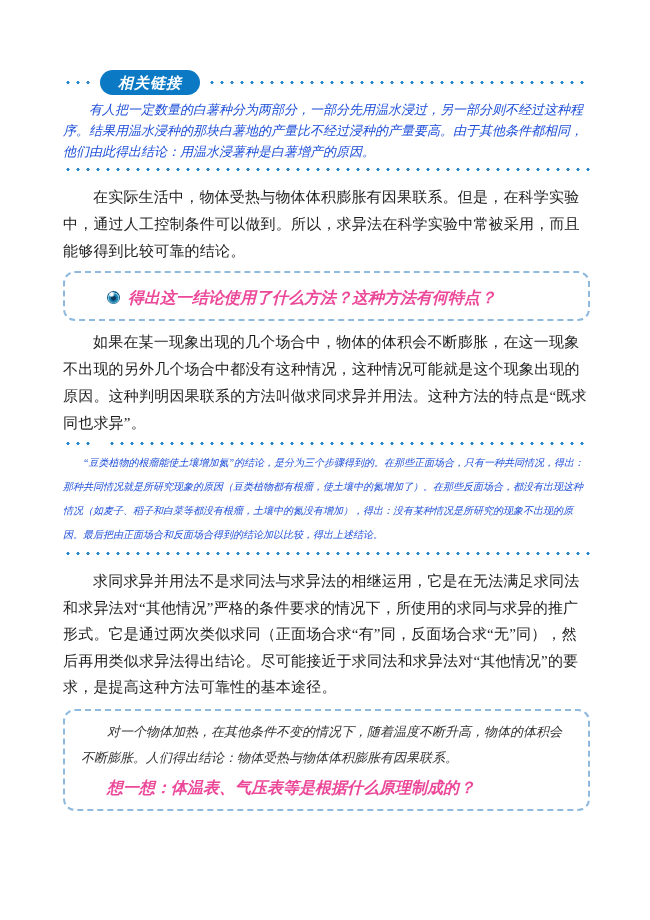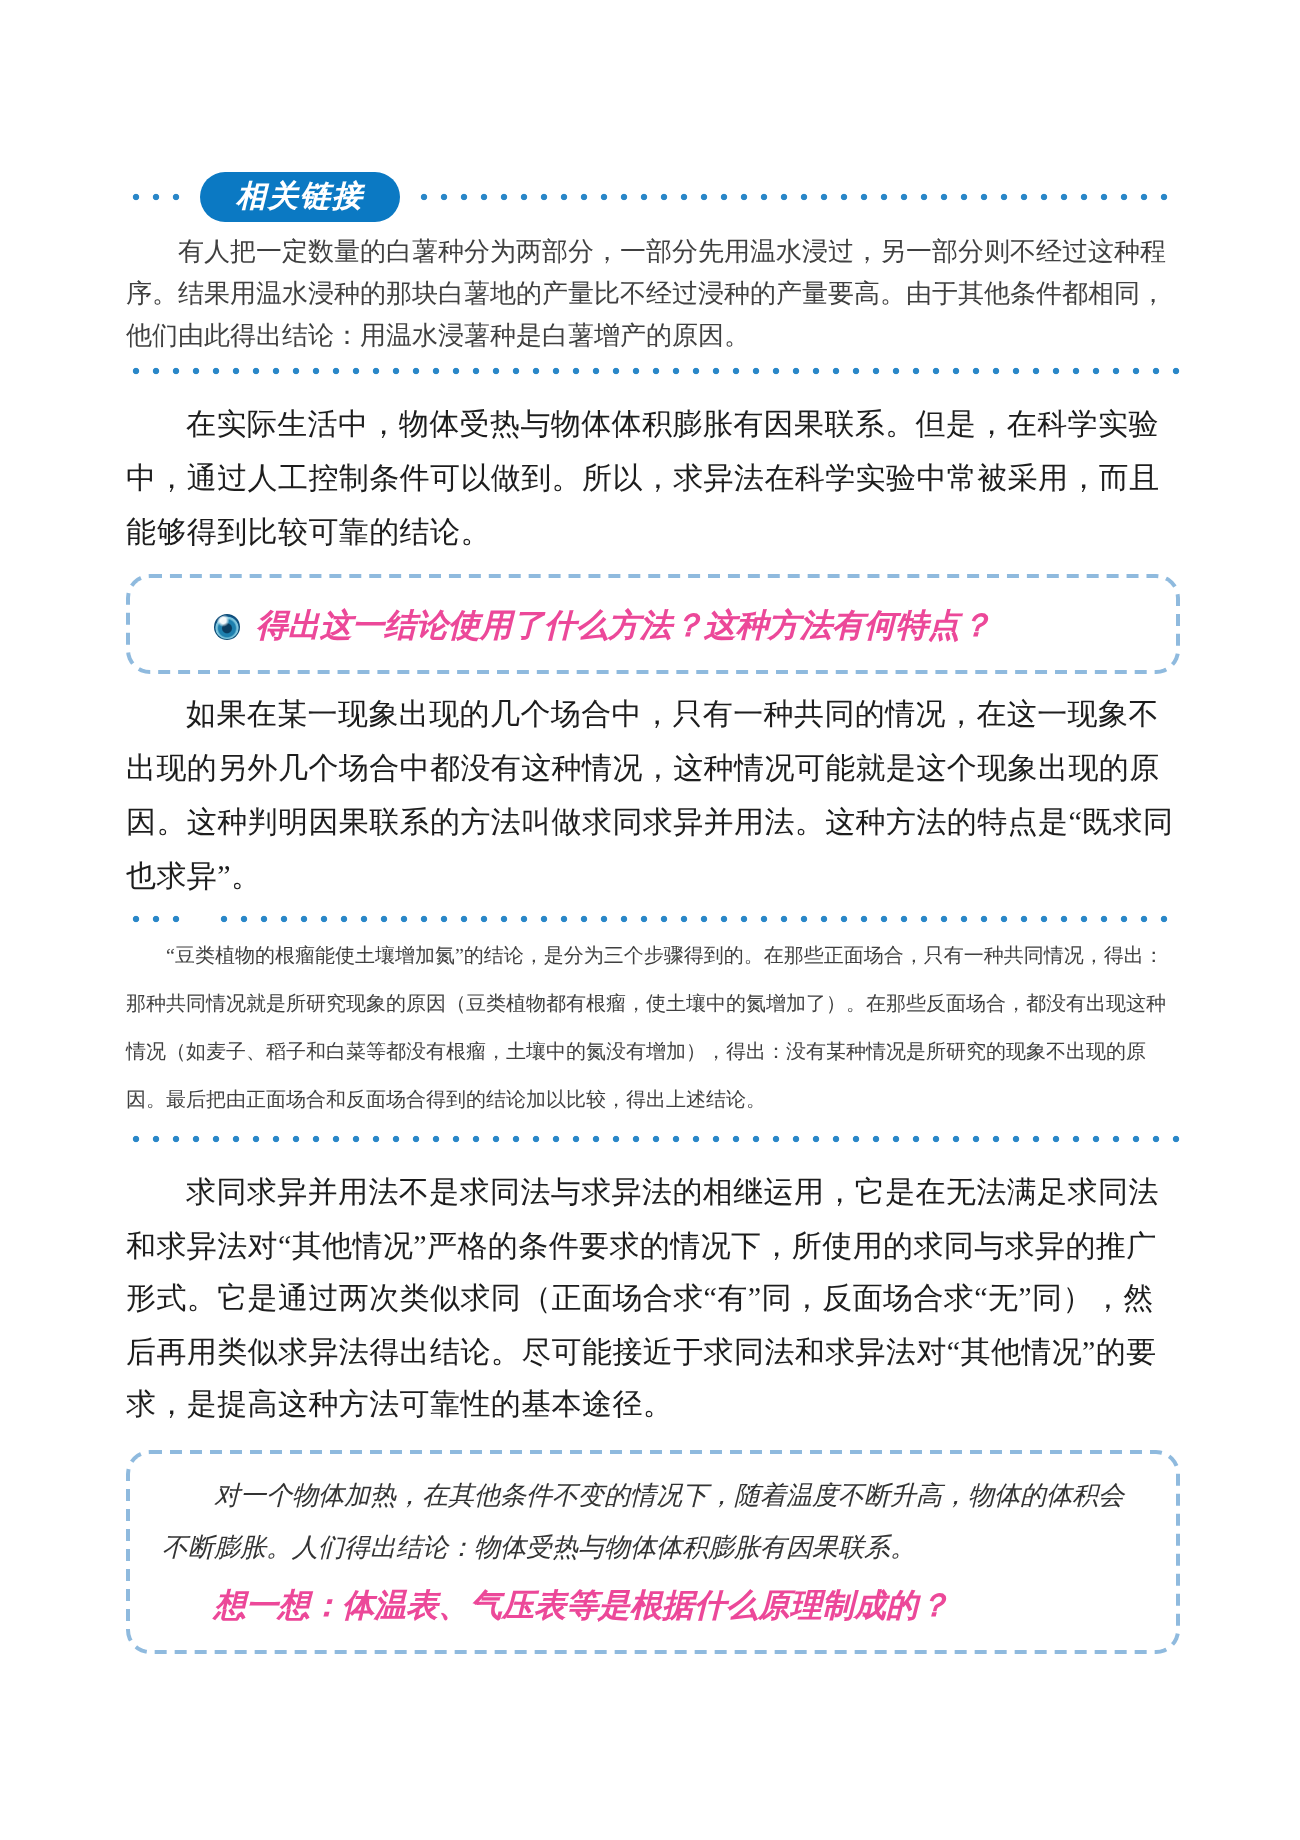--- a/index.html
+++ b/index.html
@@ -1,18 +1,18 @@
 <!DOCTYPE html>
 <html><head>
 <meta charset="utf-8">
 <style>
   * { margin:0; padding:0; box-sizing:border-box; }
   html,body { background:#ffffff; }
   .page {
-    position:relative; width:650px; height:812px; margin:16px auto;
+    position:relative; width:650px; height:812px; margin:0 auto;
     background:#ffffff; overflow:hidden;
     font-family:"Liberation Serif", serif; color:#222;
   }
   .content { padding:0 60px 0 63px; }
 
   
   .badge-row { display:flex; align-items:center; }
   .badge {
     flex:0 0 auto; background:#0b79c3; color:#fff;
     font-size:15px; font-weight:bold; font-style:italic;
@@ -24,22 +24,22 @@
     height:5px;
     background-image:radial-gradient(circle, #2a87c8 1.4px, rgba(0,0,0,0) 1.8px);
     background-size:10px 5px; background-repeat:repeat-x; background-position:0 50%;
   }
   .dots.lead { flex:0 0 30px; margin-right:7px; }
   .dots.tail { flex:1 1 auto; margin-left:7px; }
   .dots.full { width:100%; }
 
   
   .kai {
-    font-size:13px; line-height:21px; color:#404040;
-    text-indent:2em;
+    font-size:13px; line-height:21px; color:#1d4ed8;
+    font-style:italic; text-indent:2em;
   }
   .para {
     font-size:15px; line-height:27px; color:#1d1d1d;
     text-indent:2em; letter-spacing:0.2px;
   }
 
   
   .dash-box {
     border:2px dashed #8fbade; border-radius:12px;
     padding:8px 16px;
@@ -99,21 +99,21 @@
 
     <div class="para para1">在实际生活中，物体受热与物体体积膨胀有因果联系。但是，在科学实验中，通过人工控制条件可以做到。所以，求异法在科学实验中常被采用，而且能够得到比较可靠的结论。</div>
 
     <div class="dash-box box1">
       <div class="q-row">
         <span class="sphere"></span>
         <span class="q-text">得出这一结论使用了什么方法？这种方法有何特点？</span>
       </div>
     </div>
 
-    <div class="para para2">如果在某一现象出现的几个场合中，只有一种共同的情况，在这一现象不出现的另外几个场合中都没有这种情况，这种情况可能就是这个现象出现的原因。这种判明因果联系的方法叫做求同求异并用法。这种方法的特点是“既求同也求异”。</div>
+    <div class="para para2">如果在某一现象出现的几个场合中，物体的体积会不断膨胀，在这一现象不出现的另外几个场合中都没有这种情况，这种情况可能就是这个现象出现的原因。这种判明因果联系的方法叫做求同求异并用法。这种方法的特点是“既求同也求异”。</div>
 
     <div class="badge-row sec2-header">
       <div class="dots lead"></div>
       <div class="dots tail"></div>
     </div>
     <div class="kai expert-text">“豆类植物的根瘤能使土壤增加氮”的结论，是分为三个步骤得到的。在那些正面场合，只有一种共同情况，得出：那种共同情况就是所研究现象的原因（豆类植物都有根瘤，使土壤中的氮增加了）。在那些反面场合，都没有出现这种情况（如麦子、稻子和白菜等都没有根瘤，土壤中的氮没有增加），得出：没有某种情况是所研究的现象不出现的原因。最后把由正面场合和反面场合得到的结论加以比较，得出上述结论。</div>
     <div class="dots full sep2"></div>
 
     <div class="para para3">求同求异并用法不是求同法与求异法的相继运用，它是在无法满足求同法和求异法对“其他情况”严格的条件要求的情况下，所使用的求同与求异的推广形式。它是通过两次类似求同（正面场合求“有”同，反面场合求“无”同），然后再用类似求异法得出结论。尽可能接近于求同法和求异法对“其他情况”的要求，是提高这种方法可靠性的基本途径。</div>
 

